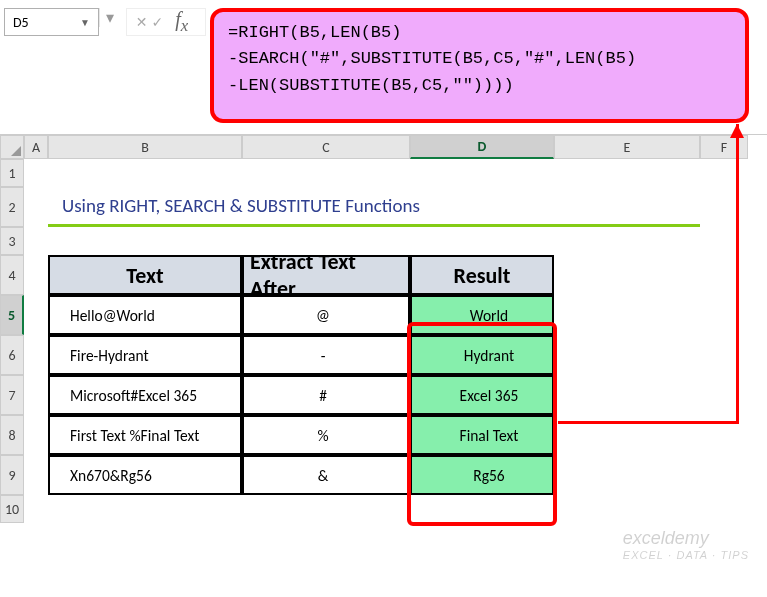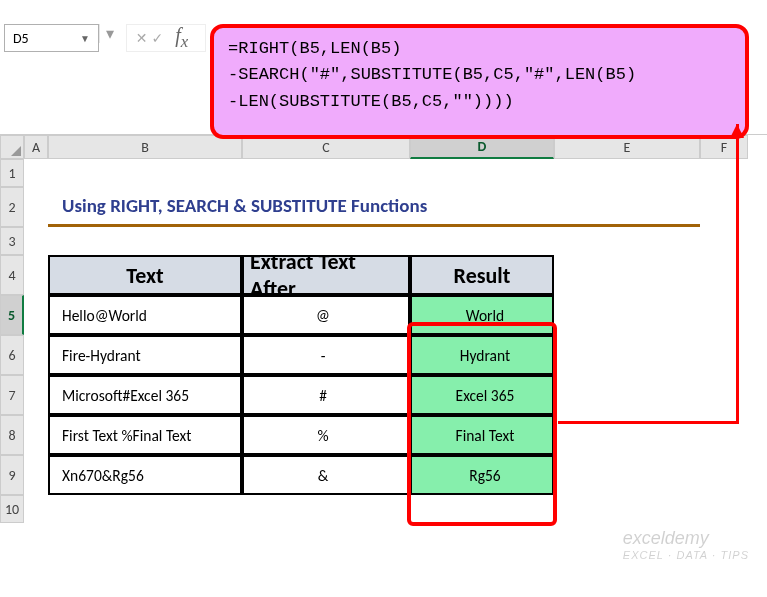--- a/index.html
+++ b/index.html
@@ -10,21 +10,21 @@
     width: 767px;
     height: 597px;
     position: relative;
     overflow: hidden;
   }
   .namebox-row {
     display: flex;
     align-items: flex-start;
     height: 135px;
     border-bottom: 1px solid #ccc;
-    padding-top: 24px;
+    padding-top: 8px;
   }
   .namebox {
     width: 95px;
     height: 28px;
     border: 1px solid #b0b0b0;
     background: #fff;
     display: flex;
     align-items: center;
     padding: 0 8px;
     margin-left: 4px;
@@ -80,40 +80,40 @@
     padding: 0 6px;
     font-size: 15px;
     background: #fff;
   }
   .r1 .cell, .r3 .cell, .r10 .cell { height: 28px; }
   .r4 .cell, .r5 .cell, .r6 .cell, .r7 .cell, .r8 .cell, .r9 .cell { height: 40px; }
   .r2 .cell { height: 40px; }
   .title-cell {
     grid-column: 3 / 7;
     font-size: 19px;
-    font-weight: bold;
+    font-weight: normal;
     color: #2f3f8f;
     padding-left: 14px;
-    border-bottom: 3px solid #a16207;
+    border-bottom: 3px solid #84cc16;
     height: 40px;
     display: flex;
     align-items: center;
   }
   .th {
     background: #d6dce5;
     border: 2px solid #000;
     font-weight: bold;
     justify-content: center;
     font-size: 22px;
   }
   .td {
     border: 2px solid #000;
     background: #fff;
     font-size: 15.5px;
-    padding-left: 12px;
+    padding-left: 20px;
   }
   .td.center { justify-content: center; padding-left: 0; }
   .td.result {
     background: #86efac;
     justify-content: center;
     font-weight: 500;
   }
   .result-outline {
     position: absolute;
     border: 4px solid #ff0000;

